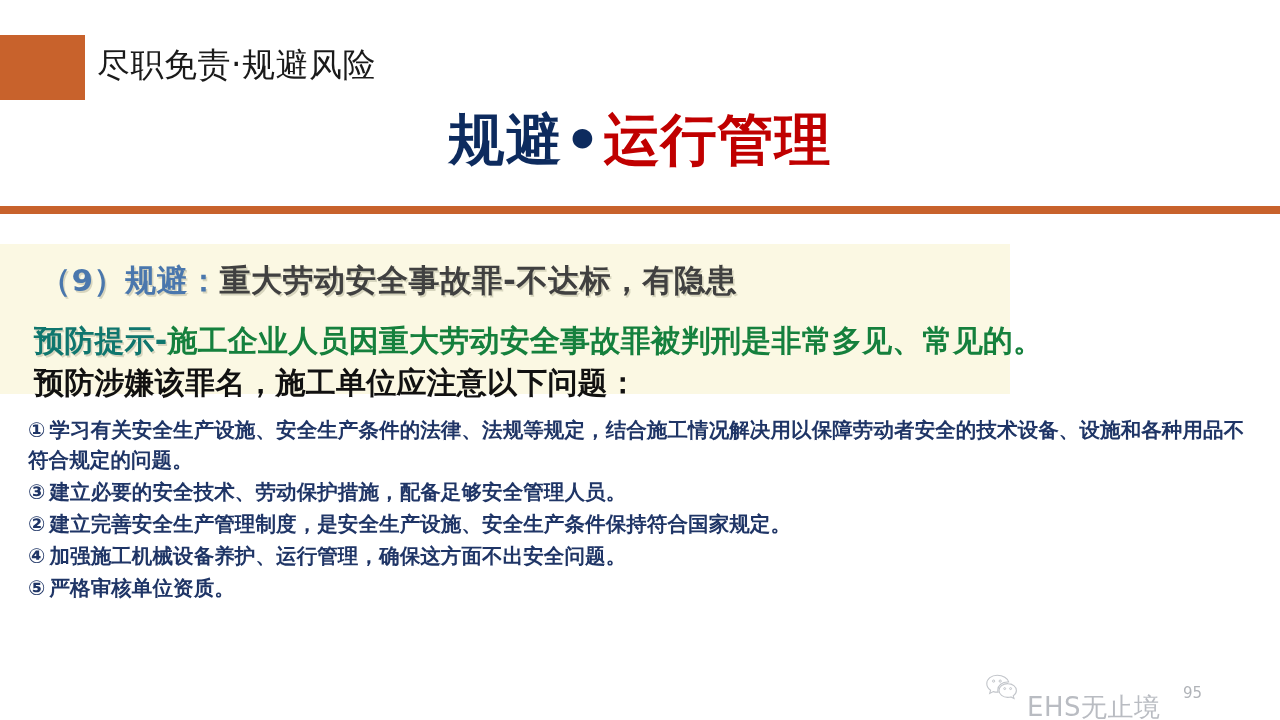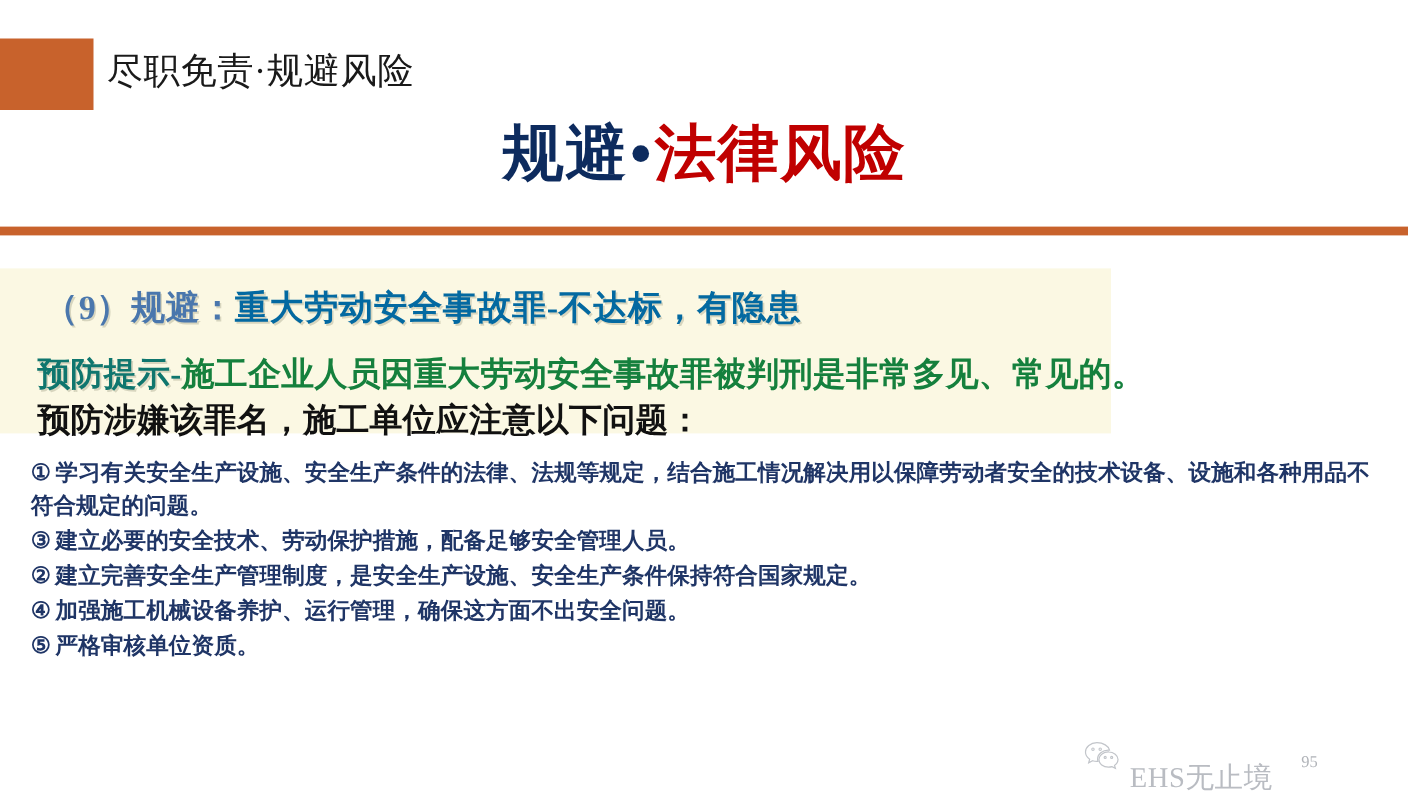--- a/index.html
+++ b/index.html
@@ -13,21 +13,20 @@
     font-family: "DejaVu Sans", "Liberation Sans", sans-serif;
     overflow: hidden;
     position: relative;
   }
 
   .slide {
     position: relative;
     width: 1232px;
     height: 720px;
     background: #ffffff;
-    font-family: Liberation Serif, serif;
   }
 
   
   .header-block {
     position: absolute;
     left: 0;
     top: 35px;
     width: 85px;
     height: 65px;
     background: #c8622c;
@@ -90,21 +89,21 @@
     line-height: 44px;
     font-weight: bold;
     white-space: nowrap;
     letter-spacing: 0.5px;
   }
   .line-heading .lead {
     color: #4a77ad;
     text-shadow: 1.5px 1.5px 0 rgba(150,150,120,0.35);
   }
   .line-heading .crime {
-    color: #0369a1;
+    color: #404040;
     text-shadow: 1.5px 1.5px 0 rgba(150,150,120,0.35);
   }
 
   
   .line-tip1 {
     position: absolute;
     left: 34px;
     top: 320px;
     font-size: 30px;
     line-height: 42px;
@@ -185,21 +184,21 @@
 </style>
 </head>
 <body>
 
 <div class="slide">
 
   <div class="header-block"></div>
   <div class="header-title">尽职免责·规避风险</div>
 
   <div class="main-title">
-    <span class="part-blue">规避</span><span class="part-dot">•</span><span class="part-red">法律风险</span>
+    <span class="part-blue">规避</span><span class="part-dot">•</span><span class="part-red">运行管理</span>
   </div>
 
   <div class="orange-rule"></div>
 
   <div class="highlight-panel"></div>
 
   <div class="line-heading">
     <span class="lead">（9）规避：</span><span class="crime">重大劳动安全事故罪-不达标，有隐患</span>
   </div>
 

